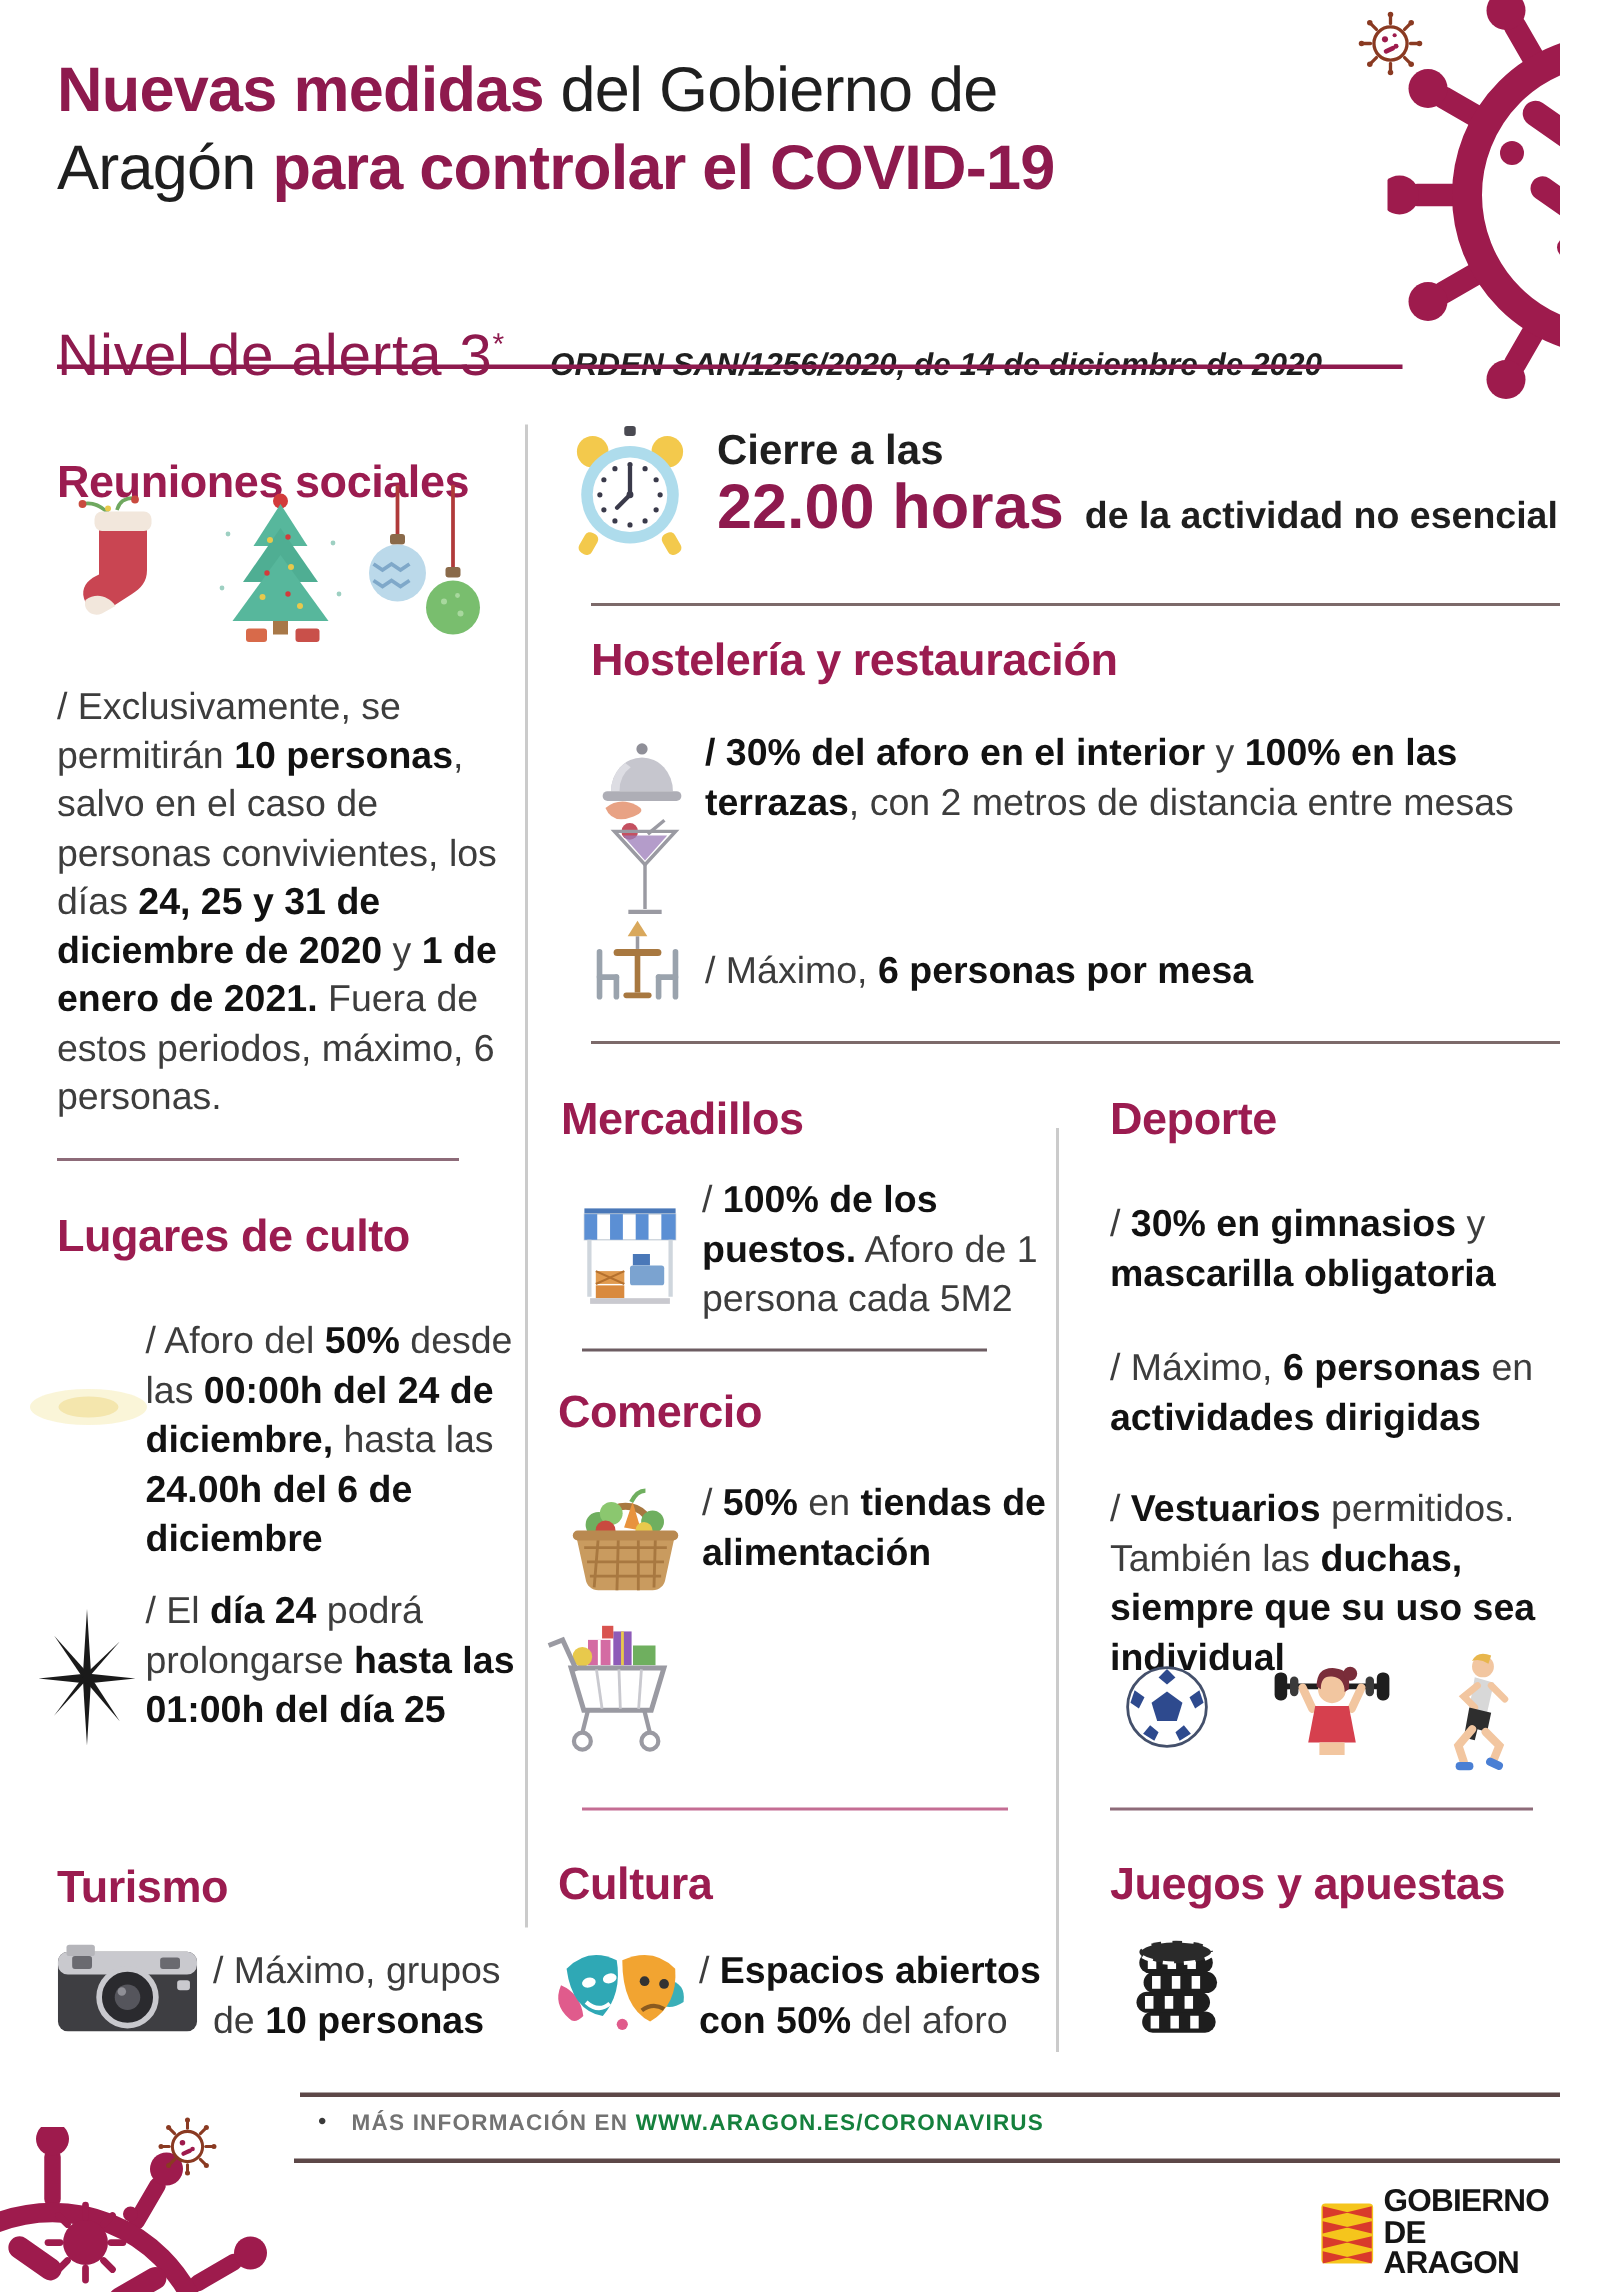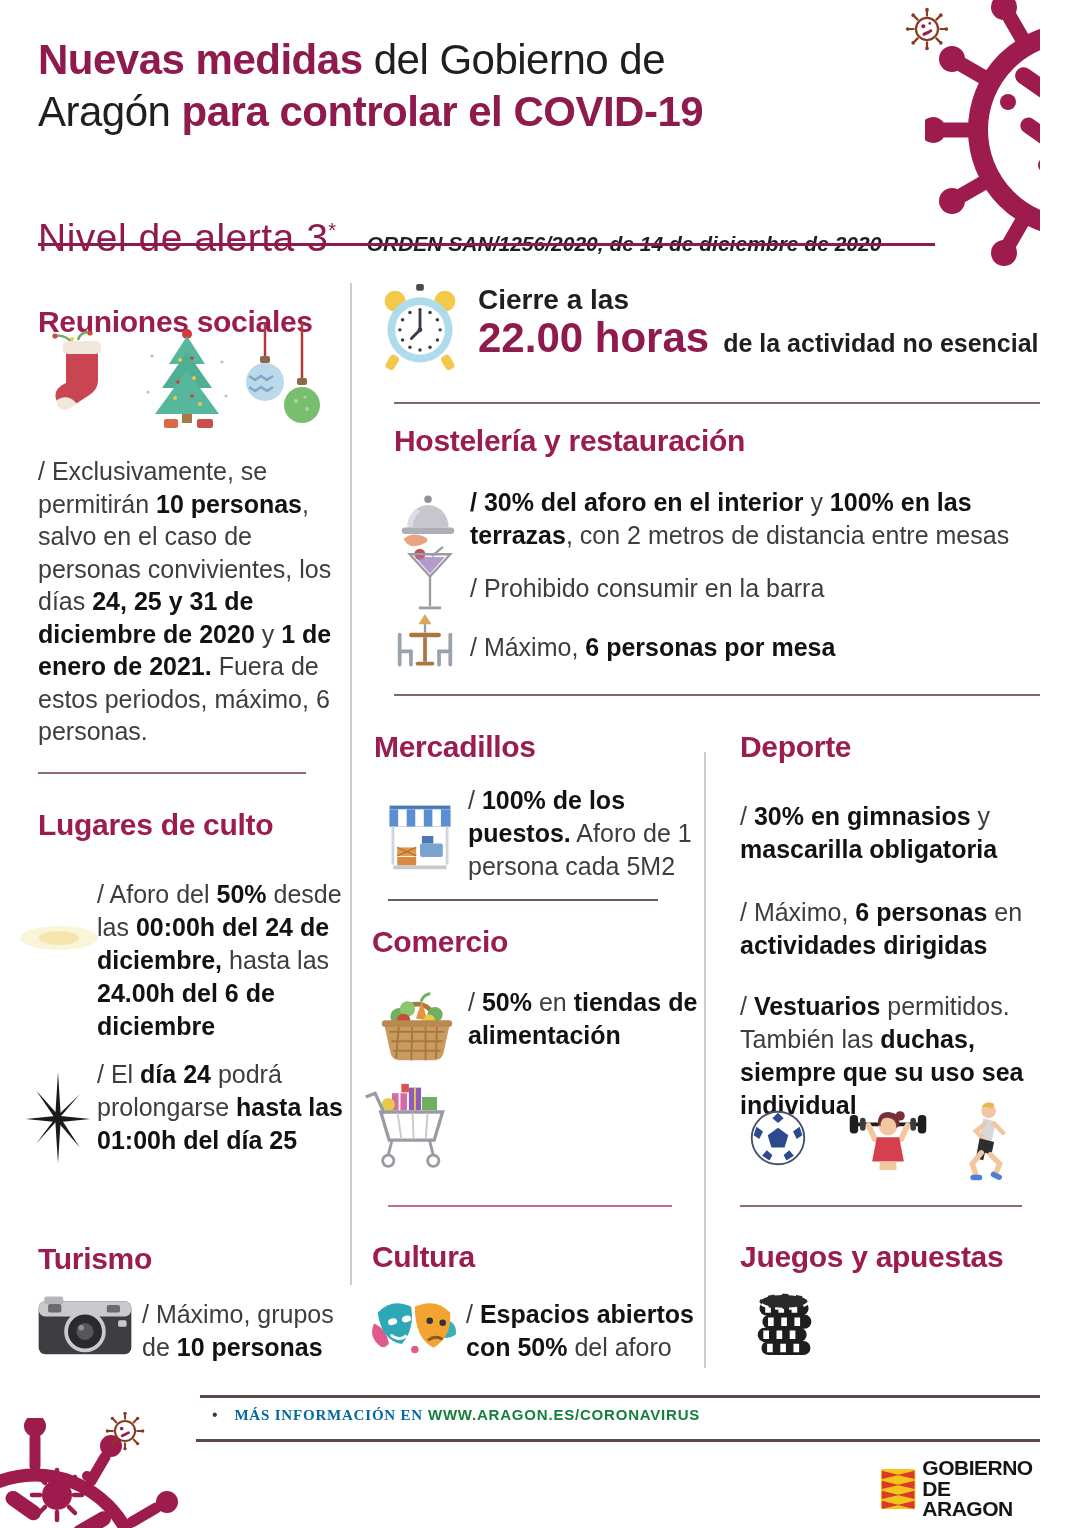--- a/index.html
+++ b/index.html
@@ -19,21 +19,21 @@
   .t25{font-size:25px;line-height:1.32;}
   .hline{position:absolute;height:3px;background:#8E1A4E;}
   .thin{height:2px;}
   .vline{position:absolute;width:2px;background:#CBCBCB;}
   .cierre-prefix{font-size:28px;font-weight:700;color:#1f1f1f;}
   .cierre-row{display:flex;align-items:baseline;gap:14px;}
   .cierre-time{font-size:42px;font-weight:700;color:#8E1A4E;}
   .cierre-suffix{font-size:25px;font-weight:700;color:#1f1f1f;}
   .footer-info{display:flex;align-items:center;gap:16px;font-size:15px;letter-spacing:0.8px;}
   .footer-bullet{color:#3a3a3a;font-size:16px;}
-  .footer-prefix{color:#0369a1;font-weight:600;font-family:Liberation Serif, serif;}
+  .footer-prefix{color:#737373;font-weight:600;}
   .footer-url{color:#15803d;font-weight:800;}
   .logo{display:flex;align-items:center;gap:6px;}
   .logo-text{font-size:21px;font-weight:800;line-height:0.98;color:#151515;letter-spacing:-0.5px;}
 </style>
 </head>
 <body>
 
 <div class="page">
 
   <div class="abs title" style="left:38px;top:34px;">
@@ -275,21 +275,20 @@
   <div class="abs rich t25" style="left:470px;top:486px;width:585px;"><b>/ 30% del aforo en el interior</b><span> y </span><b>100% en las terrazas</b><span>, con 2 metros de distancia entre mesas</span></div>
 
   <svg class="abs" style="left:404px;top:545px;" width="52" height="74" viewBox="0 0 56 80">
     <path d="M30 12 L42 2" stroke="#9A9AA2" stroke-width="2.5"></path>
     <circle cx="17" cy="10" r="6" fill="#C45060"></circle>
     <path d="M6 10 h44 L28 34 Z" fill="none" stroke="#9A9AA2" stroke-width="2.5"></path>
     <path d="M12 13 h32 L28 31 Z" fill="#9B7BB8" opacity="0.75"></path>
     <line x1="28" y1="34" x2="28" y2="66" stroke="#9A9AA2" stroke-width="2.5"></line>
     <line x1="16" y1="68" x2="40" y2="68" stroke="#9A9AA2" stroke-width="3"></line>
   </svg>
-  <div class="abs rich t25" style="left:470px;top:572px;width:560px;"><span>/ Prohibido consumir en la barra</span></div>
 
   <svg class="abs" style="left:392px;top:612px;" width="66" height="60" viewBox="0 0 70 64">
     <polygon points="35,2 28,13 42,13" fill="#D9A85C"></polygon>
     <line x1="35" y1="13" x2="35" y2="22" stroke="#9A9AA2" stroke-width="2.5"></line>
     <rect x="18" y="22" width="34" height="5" rx="2.5" fill="#A87840"></rect>
     <rect x="33" y="27" width="4" height="26" fill="#A87840"></rect>
     <rect x="25" y="53" width="20" height="4" rx="2" fill="#A87840"></rect>
     <g stroke="#9AA3AD" stroke-width="4" fill="none" stroke-linecap="round">
       <path d="M8 24 v32"></path>
         <path d="M8 42 h12"></path>

